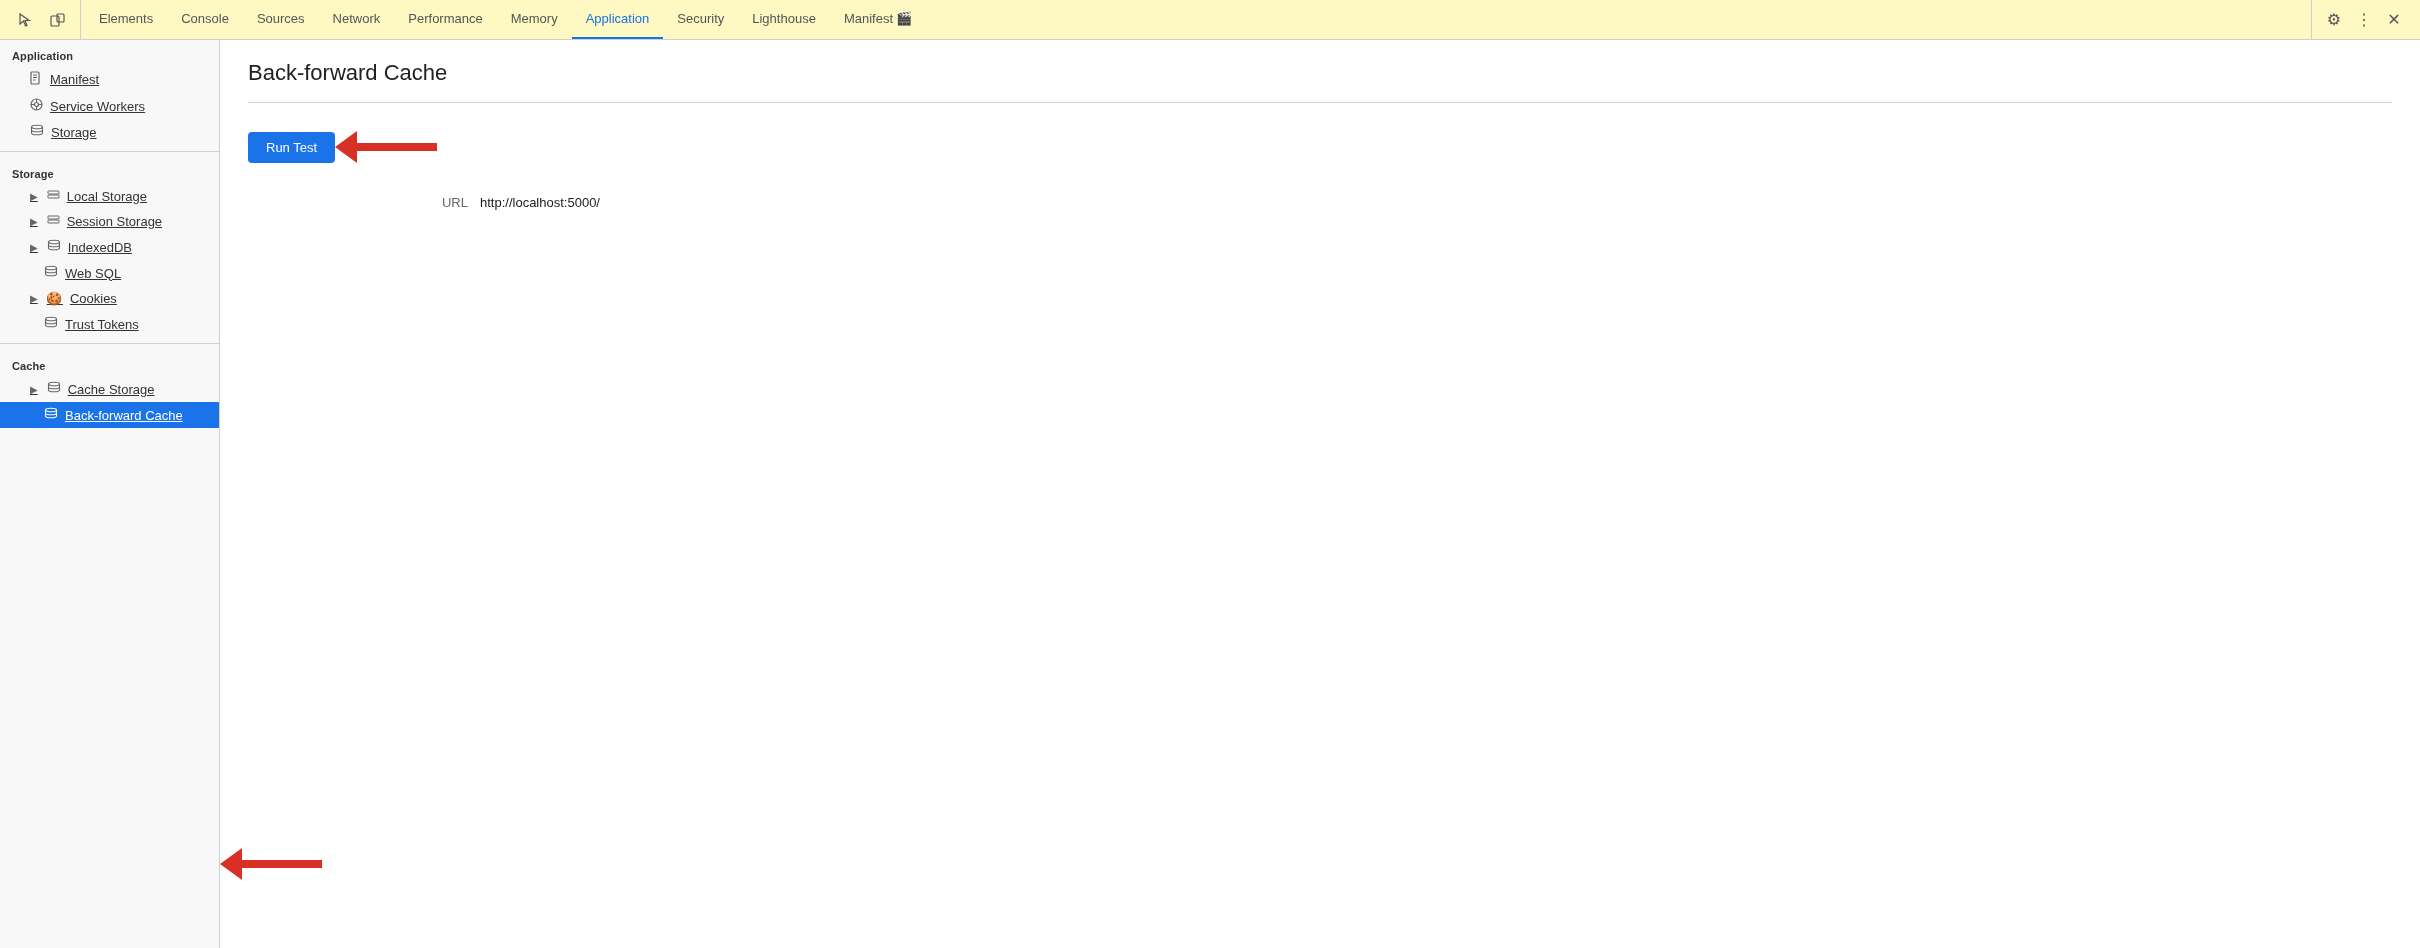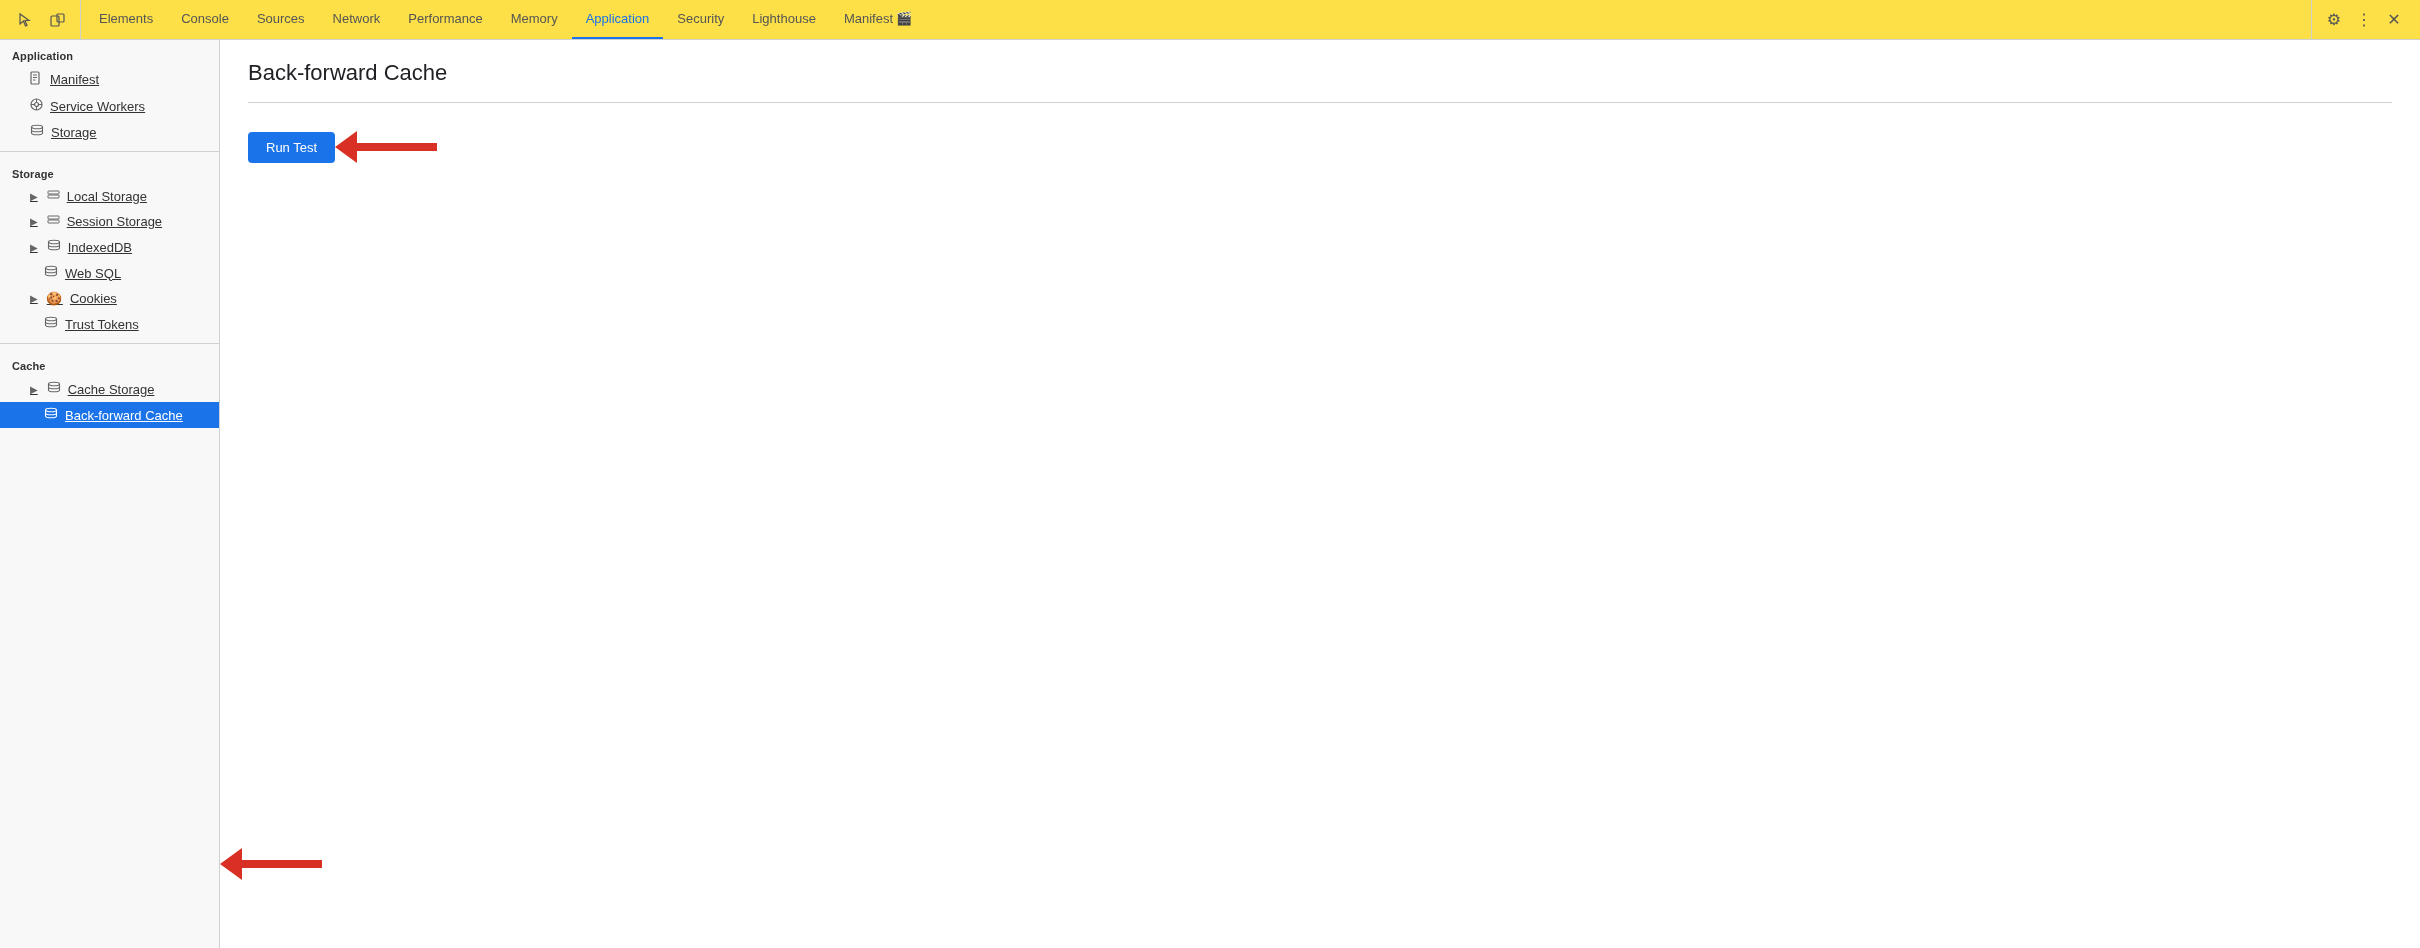--- a/index.html
+++ b/index.html
@@ -4,21 +4,21 @@
   <style>
     * { box-sizing: border-box; margin: 0; padding: 0; }
     body { font-family: -apple-system, BlinkMacSystemFont, 'Segoe UI', sans-serif; font-size: 13px; background: #fff; color: #333; height: 948px; overflow: hidden; }
 
     
     .toolbar {
       display: flex;
       align-items: flex-start;
       height: 40px;
       border-bottom: 1px solid #d0d0d0;
-      background: #fde047;
+      background: #fef9c3;
       padding: 0 4px;
     }
     .toolbar-icons {
       display: flex;
       align-items: center;
       gap: 4px;
       padding: 0 8px;
       border-right: 1px solid #d0d0d0;
       margin-right: 4px;
       height: 100%;
@@ -358,20 +358,24 @@
 
     <div class="run-test-row">
       <button class="run-test-btn">Run Test</button>
 
       <div class="red-arrow-left">
         <div class="arrow-head-left"></div>
         <div class="arrow-body" style="width:80px;"></div>
       </div>
     </div>
 
+    <div class="info-row">
+      <span class="info-label">URL</span>
+      <span class="info-value">http://localhost:5000/</span>
+    </div>
 
   </div>
 </div>
 
 <div style="position:fixed; bottom: 68px; left: 220px; display:flex; align-items:center; pointer-events:none;">
   <div class="red-arrow-left">
     <div class="arrow-head-left"></div>
     <div class="arrow-body" style="width:80px;"></div>
   </div>
 </div>

